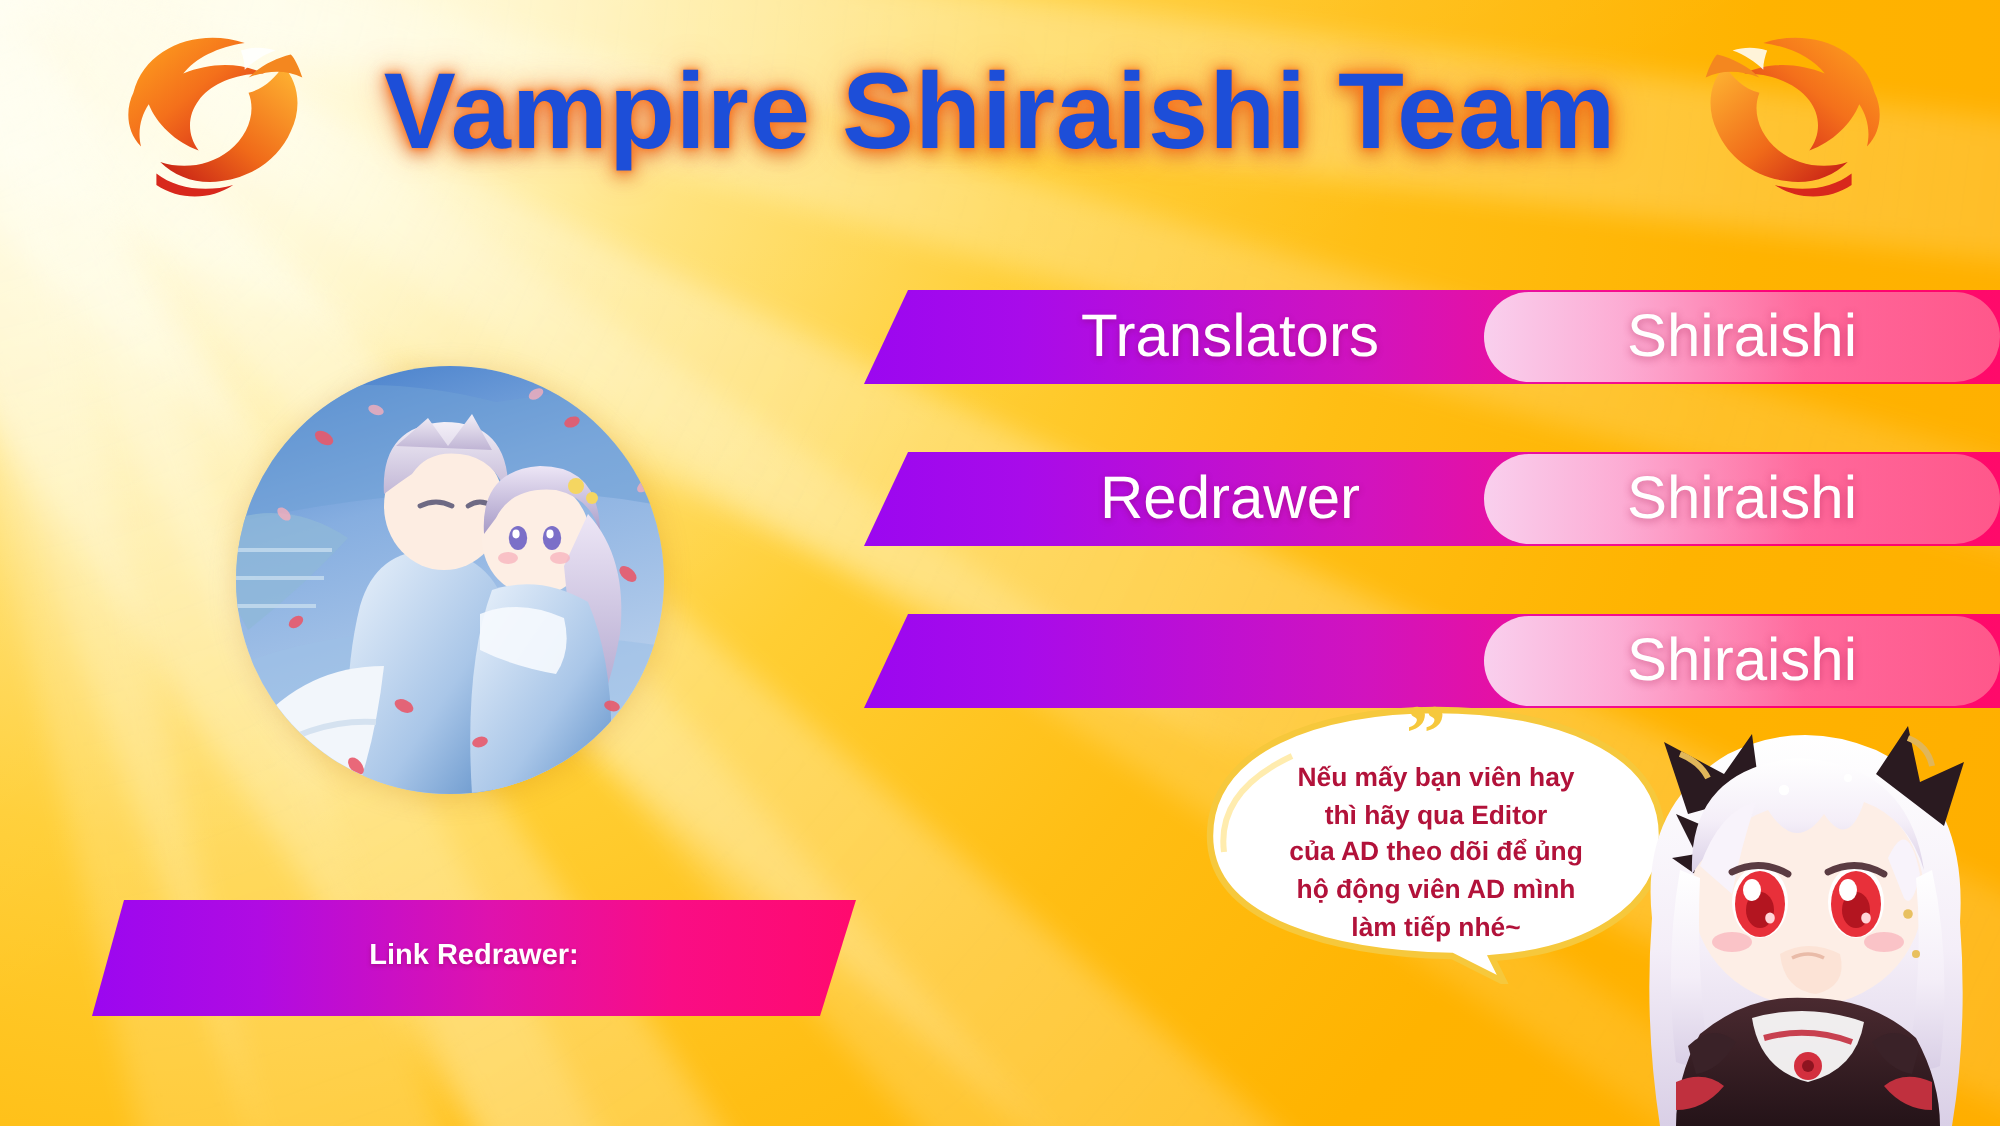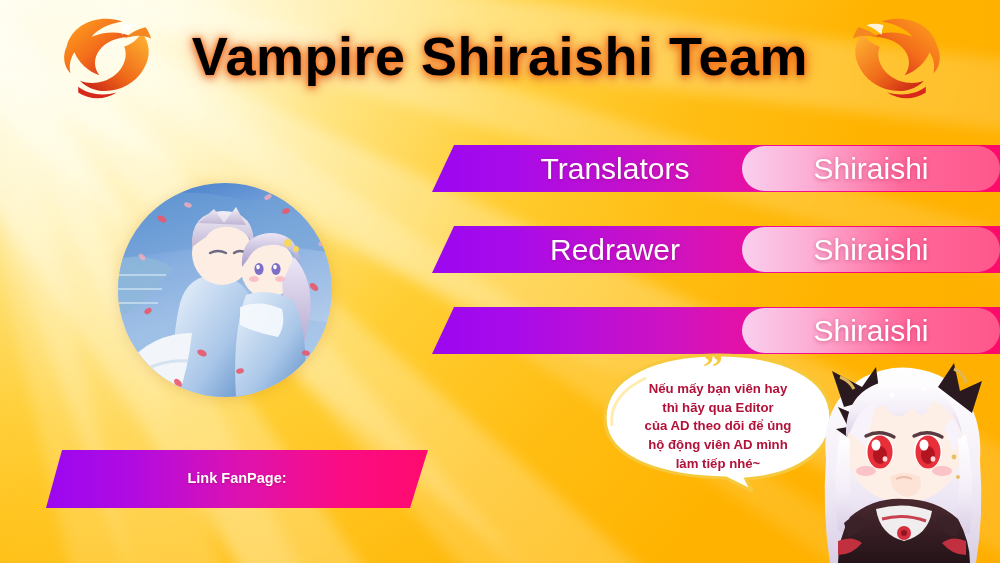--- a/index.html
+++ b/index.html
@@ -49,21 +49,21 @@
     background:linear-gradient(150deg, rgba(255,255,255,.40) 0%, rgba(255,255,255,.10) 26%, rgba(255,255,255,0) 45%);
   }
 
   
   .header {
     position:absolute; left:0; top:0; width:1000px; height:112px;
     display:flex; align-items:center; justify-content:center;
     z-index:6;
   }
   .header-title {
-    font-size:54px; font-weight:bold; color:#000000;
+    font-size:54px; font-weight:bold; color:#1d4ed8;
     letter-spacing:.5px; white-space:nowrap;
     text-shadow:
       0 0 2px rgba(255,120,30,.95),
       0 0 7px rgba(255,110,20,.85),
       0 0 16px rgba(235,70,15,.55),
       0 3px 9px rgba(190,45,0,.45);
     text-align: center;
   }
   .phoenix { position:absolute; top:8px; width:126px; height:96px; }
   .phoenix.left  { left:44px; }
@@ -284,21 +284,21 @@
     <div class="credit-row row2">
       <div class="row-bar"></div>
       <div class="row-pill">
         <span class="row-name">Shiraishi</span>
       </div>
     </div>
 
   </div>
 
   <div class="fanpage">
-    <span class="fanpage-line">Link FanPage:</span>
+    <span class="fanpage-line">Link Redrawer:</span>
   </div>
 
   <div class="bubble-wrap">
     <svg class="bubble-svg" viewBox="0 0 236 140">
       <path d="M118 3 C176 3 231 22 231 66 C231 104 190 124 146 127 L152 139 L126 126 C70 125 5 110 5 66 C5 22 60 3 118 3 Z" fill="#FFFFFF" stroke="#F6C83C" stroke-width="3.2"></path>
       <path d="M46 26 C16 40 10 58 12 74" fill="none" stroke="#FFE9A0" stroke-width="3" opacity=".85"></path>
       <text x="113" y="28" font-family="Liberation Serif, serif" font-size="40" font-weight="bold" fill="#F6C83C" text-anchor="middle">”</text>
     </svg>
     <div class="bubble-text">
       <span class="bl">Nếu mấy bạn viên hay</span>

